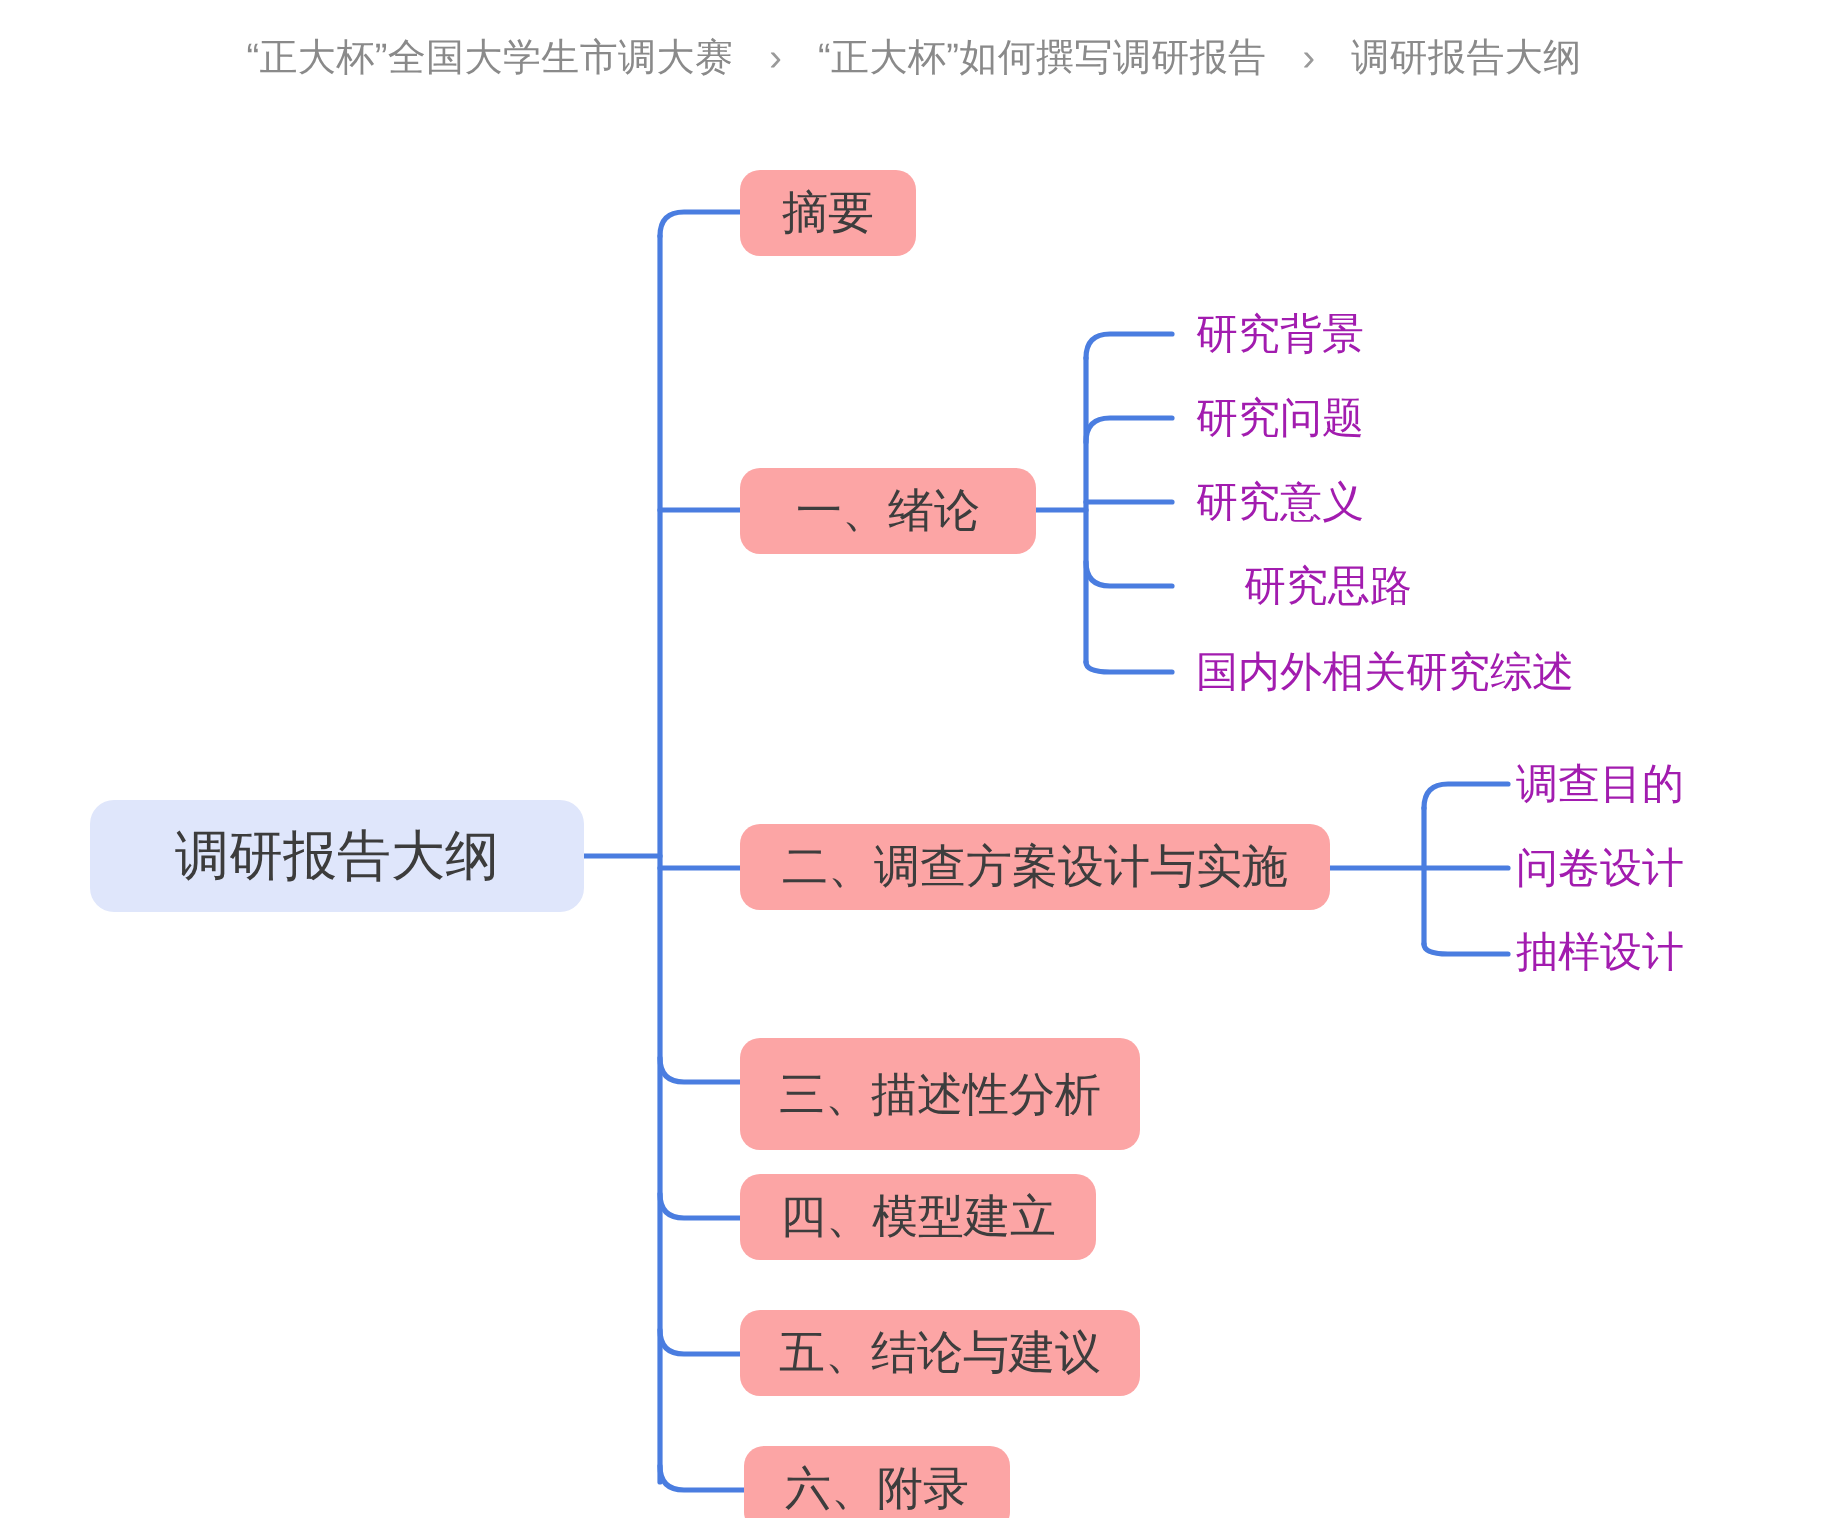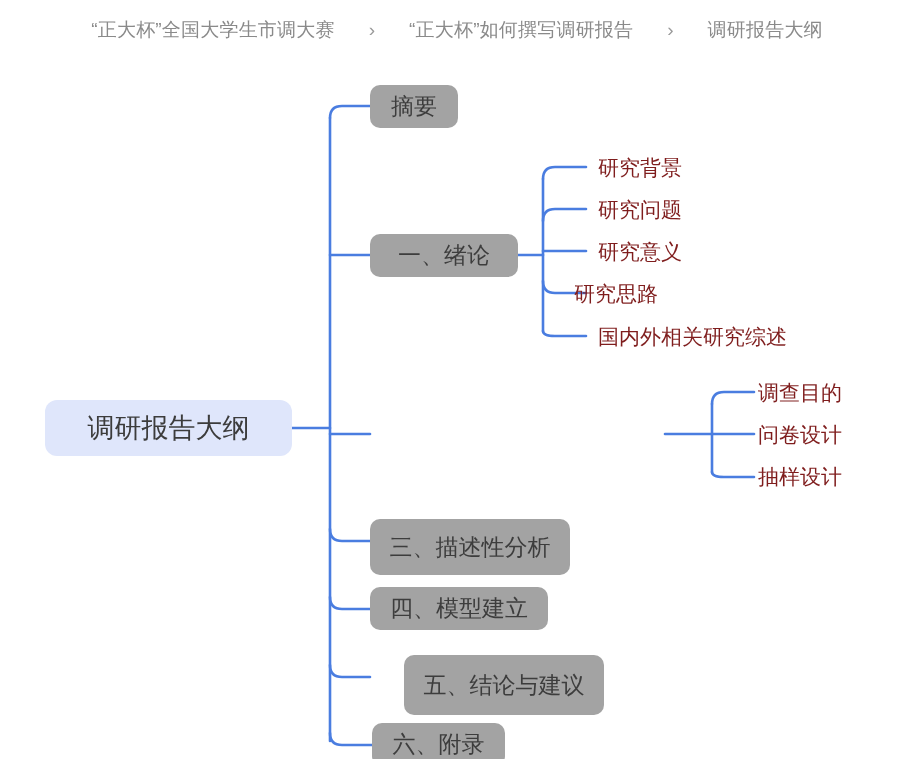--- a/index.html
+++ b/index.html
@@ -18,21 +18,21 @@
   
   #breadcrumb {
     position: absolute;
     left: 0;
     top: 0;
     width: 914px;
     height: 58px;
     display: flex;
     align-items: center;
     justify-content: center;
-    gap: 16px;
+    gap: 0px;
     user-select: none;
   }
   .crumb {
     font-size: 19px;
     color: #8a8a8a;
     letter-spacing: 0.2px;
     white-space: nowrap;
     line-height: 1;
   }
   .crumb-sep {
@@ -74,32 +74,32 @@
     background: #dfe6fb;
     border-radius: 12px;
     color: #3c3c3c;
     font-size: 27px;
     padding: 0 26px;
     justify-content: center;
   }
 
   
   .node-l1 {
-    background: #a3a3a3;
+    background: #fca5a5;
     border-radius: 10px;
     color: #3d3d3d;
     font-size: 23px;
     padding: 0 22px;
     justify-content: center;
   }
 
   
   .node-l2 {
     background: transparent;
-    color: #7f1d1d;
+    color: #a21caf;
     font-size: 21px;
     padding: 0;
     justify-content: flex-start;
   }
 </style>
 </head>
 <body>
 
 <div id="breadcrumb">
   <span class="crumb">“正大杯”全国大学生市调大赛</span>
@@ -153,47 +153,50 @@
   </div>
 
   <div class="node node-l1" style="left:370px; top:85px; width:88px; height:43px;">
     <span>摘要</span>
   </div>
 
   <div class="node node-l1" style="left:370px; top:234px; width:148px; height:43px;">
     <span>一、绪论</span>
   </div>
 
+  <div class="node node-l1" style="left:370px; top:412px; width:295px; height:43px;">
+    <span>二、调查方案设计与实施</span>
+  </div>
 
   <div class="node node-l1" style="left:370px; top:519px; width:200px; height:56px;">
     <span>三、描述性分析</span>
   </div>
 
   <div class="node node-l1" style="left:370px; top:587px; width:178px; height:43px;">
     <span>四、模型建立</span>
   </div>
 
-  <div class="node node-l1" style="left:370px; top:655px; width:200px; height:60px;margin-left:34px;">
+  <div class="node node-l1" style="left:370px; top:655px; width:200px; height:43px;">
     <span>五、结论与建议</span>
   </div>
 
   <div class="node node-l1" style="left:372px; top:723px; width:133px; height:43px;">
     <span>六、附录</span>
   </div>
 
   <div class="node node-l2" style="left:598px; top:153px; height:28px;">
     <span>研究背景</span>
   </div>
   <div class="node node-l2" style="left:598px; top:195px; height:28px;">
     <span>研究问题</span>
   </div>
   <div class="node node-l2" style="left:598px; top:237px; height:28px;align-items:center;">
     <span>研究意义</span>
   </div>
-  <div class="node node-l2" style="left:574px; top:279px; height:28px;">
+  <div class="node node-l2" style="left:622px; top:279px; height:28px;">
     <span>研究思路</span>
   </div>
   <div class="node node-l2" style="left:598px; top:322px; height:28px;">
     <span>国内外相关研究综述</span>
   </div>
 
   <div class="node node-l2" style="left:758px; top:378px; height:28px;">
     <span>调查目的</span>
   </div>
   <div class="node node-l2" style="left:758px; top:420px; height:28px;justify-content:center;">

